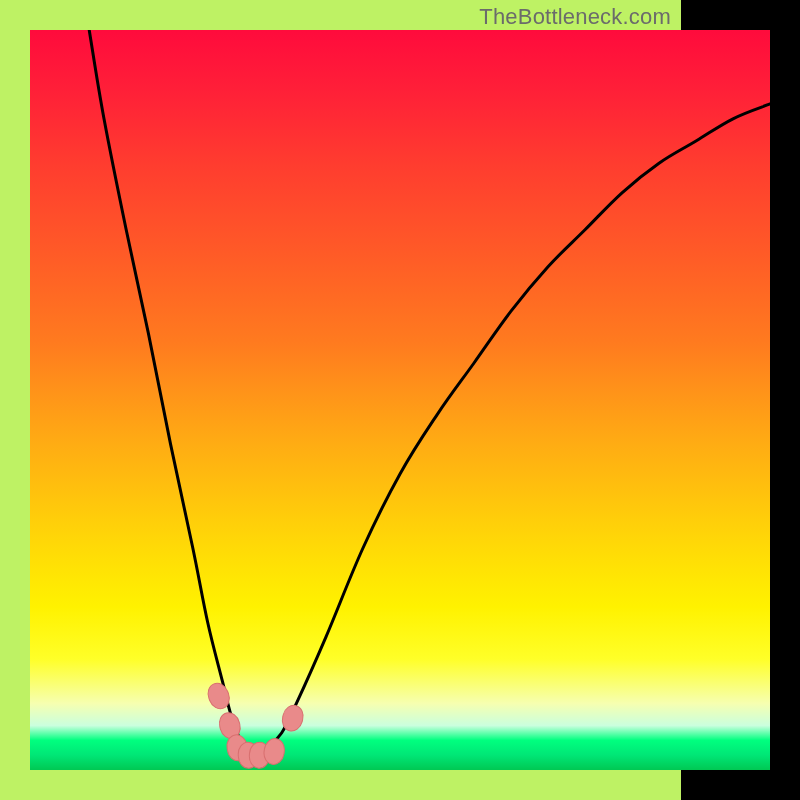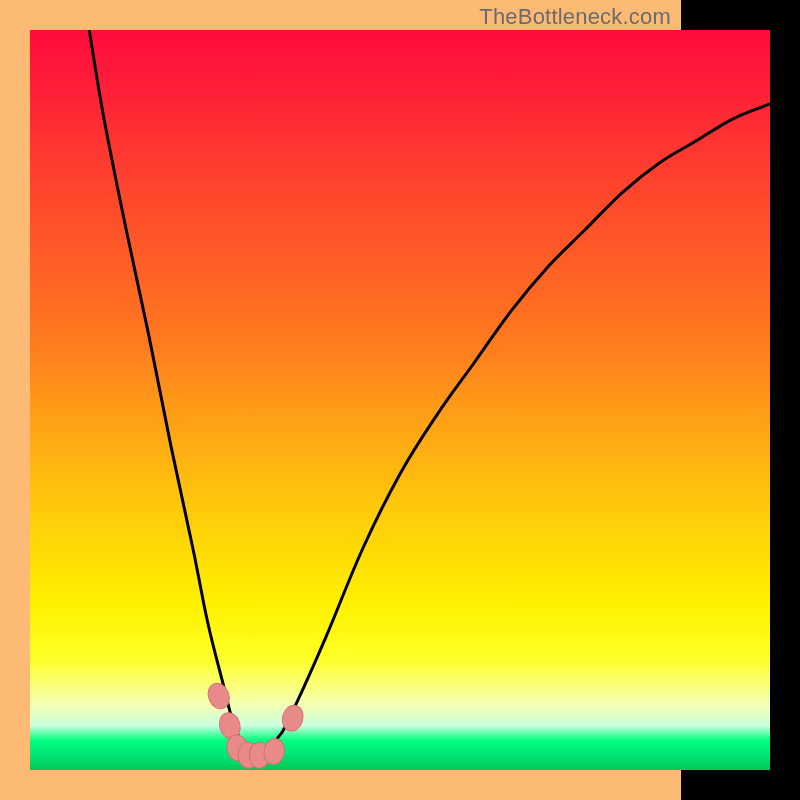--- a/index.html
+++ b/index.html
@@ -7,21 +7,21 @@
     padding: 0;
     width: 800px;
     height: 800px;
     background: #000;
     overflow: hidden;
   }
   .stage {
     position: relative;
     width: 681px;
     height: 800px;
-    background: #fdba74;
+    background: #bef264;
   }
   .plot-area {
     position: absolute;
     left: 30px;
     top: 30px;
     width: 740px;
     height: 740px;
     overflow: hidden;
   }
   .gradient {

